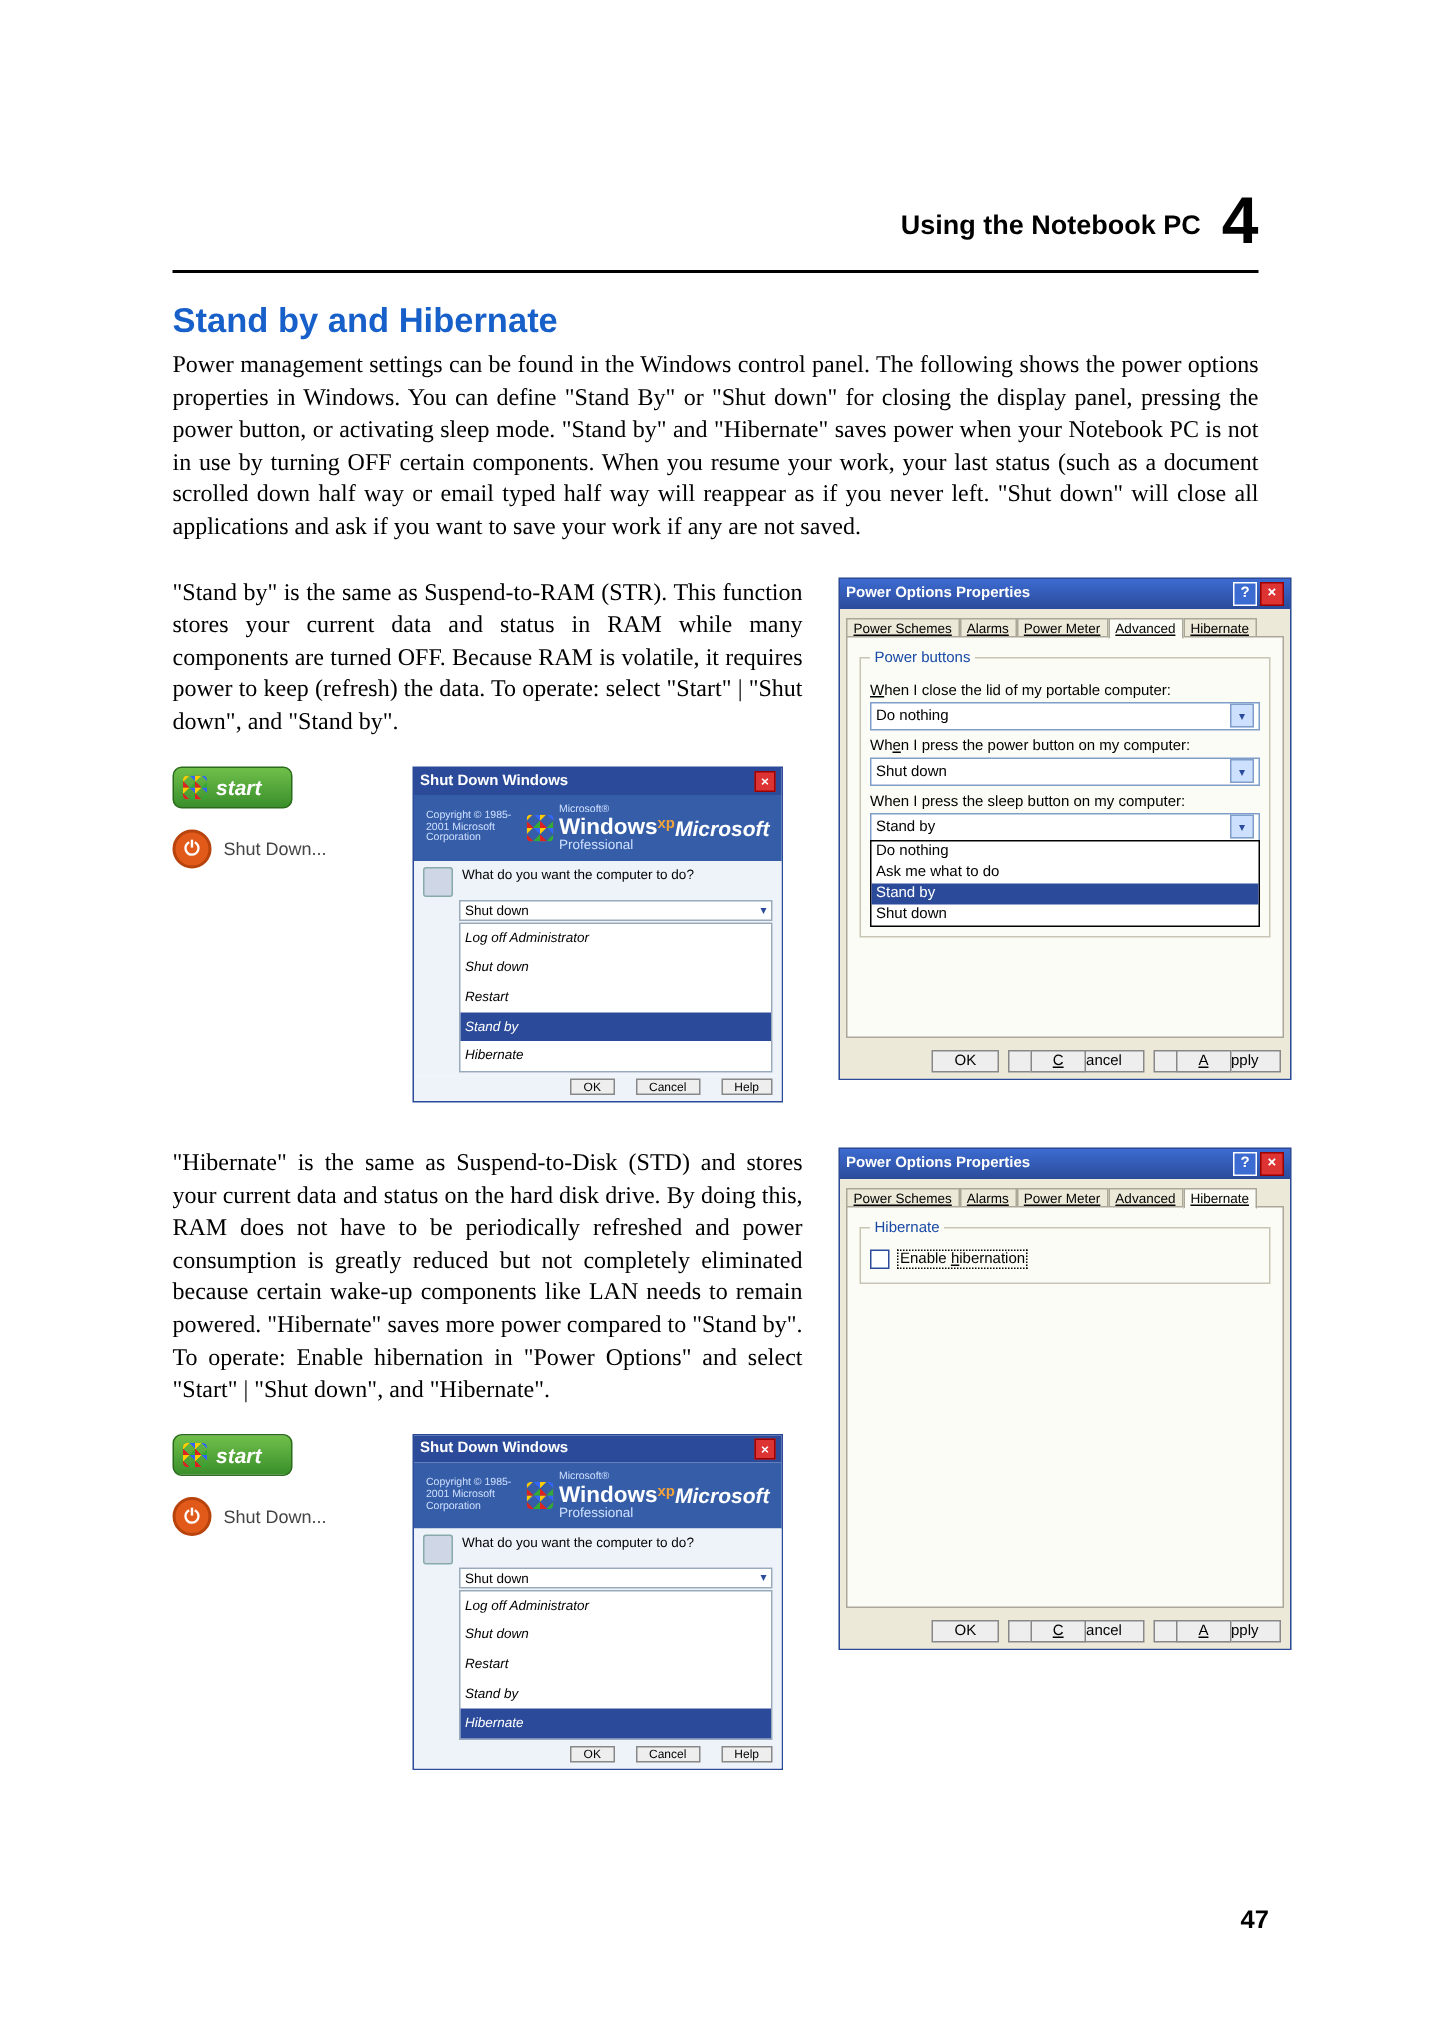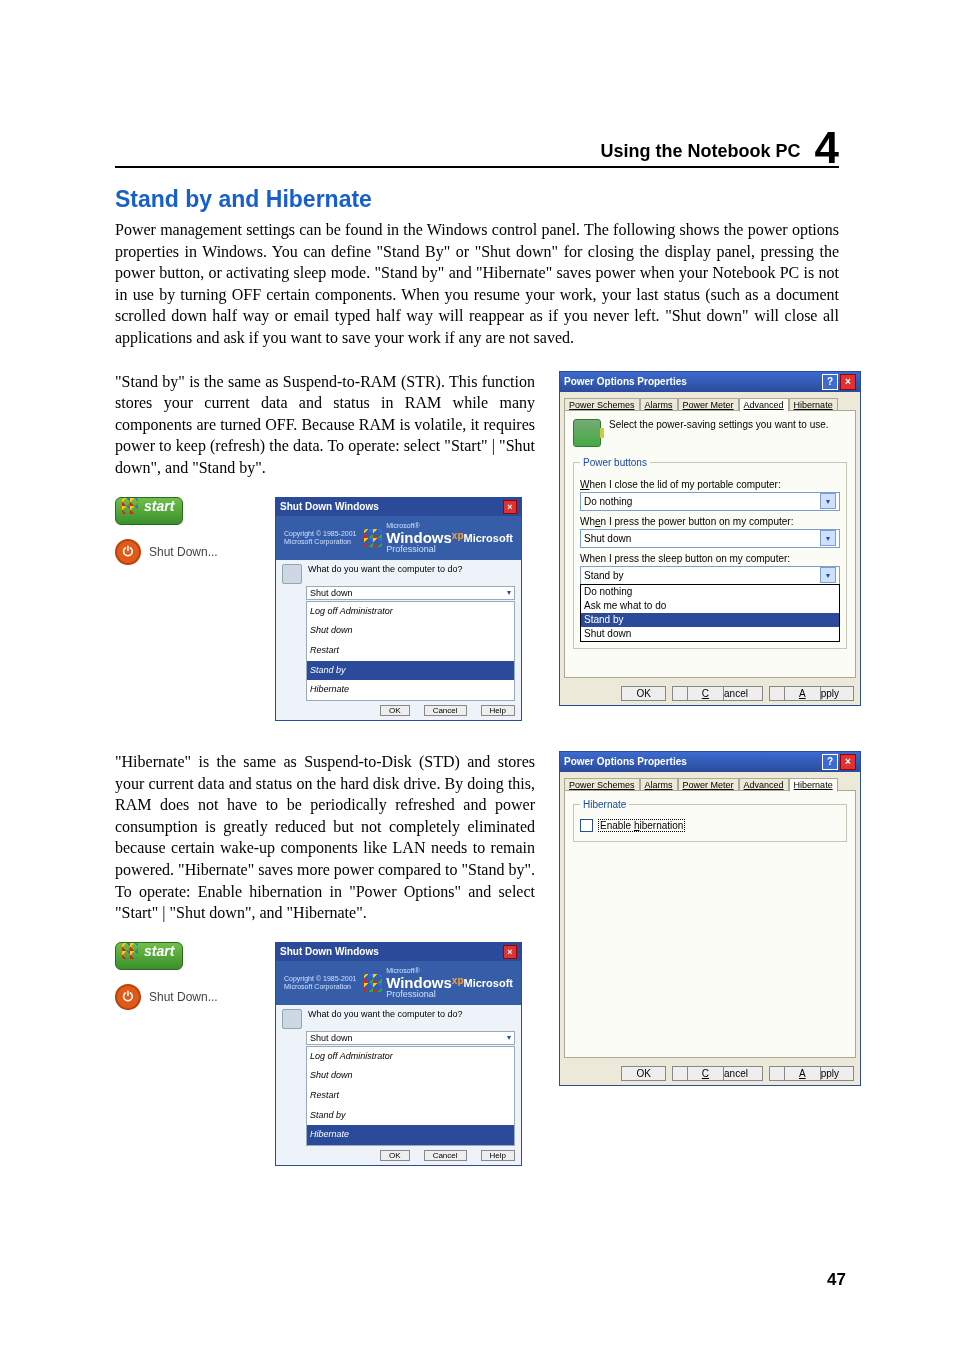--- a/index.html
+++ b/index.html
@@ -10,21 +10,21 @@
     color:#000;
     position:relative;
     box-sizing:border-box;
     padding:120px 115px 0 115px;
   }
   .header-row{
     display:flex;
     align-items:baseline;
     justify-content:flex-end;
     border-bottom:2px solid #000;
-    padding-bottom:2px;
+    padding-bottom:16px;
     margin-bottom:18px;
   }
   .header-title{
     font-family:Arial,Helvetica,sans-serif;
     font-weight:bold;
     font-size:18px;
     margin-right:14px;
   }
   .header-num{
     font-family:Arial,Helvetica,sans-serif;
@@ -57,24 +57,24 @@
   p.narrow{
     font-size:16px;
     line-height:1.35;
     text-align:justify;
     margin:0 0 18px 0;
   }
 
   
   .start-thumb{display:flex;flex-direction:column;gap:14px;width:140px;}
   .start-btn{
-    width:68px;height:28px;border-radius:6px;
+    width:80px;height:28px;border-radius:6px;
     background:linear-gradient(#6fbf4a,#3a8f2b);
     border:1px solid #2a6b1c;
-    display:flex;align-items:flex-start;
+    display:flex;align-items:center;
     font-family:Tahoma,sans-serif;font-style:italic;font-weight:bold;
     color:#fff;font-size:14px;
     padding-left:6px;box-sizing:border-box;
   }
   .start-btn .flag{
     width:16px;height:16px;background:#fff;border-radius:3px;margin-right:6px;
     background:
       linear-gradient(45deg,#d22 25%,transparent 25%),
       linear-gradient(-45deg,#3a3 25%,transparent 25%),
       linear-gradient(45deg,transparent 75%,#36f 75%),
@@ -115,21 +115,21 @@
     background:
       linear-gradient(45deg,#d22 25%,transparent 25%),
       linear-gradient(-45deg,#3a3 25%,transparent 25%),
       linear-gradient(45deg,transparent 75%,#36f 75%),
       linear-gradient(-45deg,transparent 75%,#fc0 75%);
     background-size:9px 9px;}
   .sd-brand-text{color:#fff;}
   .sd-brand-text .w{font-size:15px;font-weight:bold;}
   .sd-brand-text .xp{color:#f2a33a;font-size:10px;font-weight:bold;vertical-align:super;}
   .sd-brand-text .p{color:#cfe0ff;font-size:9px;display:block;margin-top:-2px;}
-  .sd-ms{color:#fff;font-size:11px;font-weight:bold;}
+  .sd-ms{color:#fff;font-size:14px;font-style:italic;font-weight:bold;}
   .sd-body{background:#eef3fa;padding:4px 6px 2px 6px;position:relative;}
   .sd-body .q{display:flex;gap:6px;align-items:flex-start;margin-bottom:2px;}
   .sd-body .pcicon{width:18px;height:18px;background:#cfd7e6;border:1px solid #8aa;border-radius:2px;}
   .sd-select{border:1px solid #9ab;background:#fff;margin:2px 0 1px 24px;padding:1px 3px;display:flex;justify-content:space-between;align-items:center;}
   .sd-select .arrow{color:#2b4b9a;font-size:8px;}
   .sd-list{border:1px solid #9ab;background:#fff;margin:0 0 0 24px;}
   .sd-list div{padding:4px 3px;line-height:1.3;font-style:italic;}
   .sd-list .hl{background:#2b4b9a;color:#fff;}
   .sd-btns{display:flex;gap:14px;justify-content:flex-end;padding:2px 6px 4px 6px;background:#eef3fa;}
   .sd-btns span{border:1px solid #888;background:#eee;padding:0 8px;font-size:8px;}
@@ -272,24 +272,20 @@
         </span>
       </div>
       <div class="pop-tabs">
         <span class="pop-tab">Power Schemes</span>
         <span class="pop-tab">Alarms</span>
         <span class="pop-tab">Power Meter</span>
         <span class="pop-tab active">Advanced</span>
         <span class="pop-tab">Hibernate</span>
       </div>
       <div class="pop-panel">
-        <div class="pop-iconrow">
-          <span class="pico battery"></span>
-          <span>Select the power-saving settings you want to use.</span>
-        </div>
         <fieldset class="pop-fs" style="margin-bottom:0;">
           <legend>Power buttons</legend>
           <div class="pop-label"><span class="u">W</span>hen I close the lid of my portable computer:</div>
           <div class="pop-dd">
             <span>Do nothing</span>
             <span class="dda">▾</span>
           </div>
           <div class="pop-label">Wh<span class="u">e</span>n I press the power button on my computer:</div>
           <div class="pop-dd">
             <span>Shut down</span>

